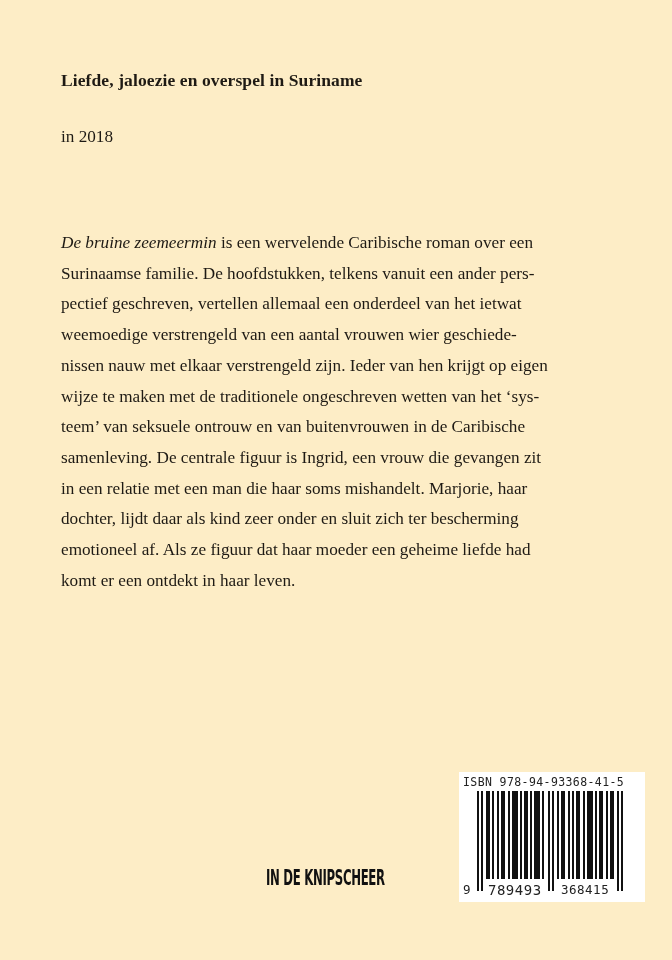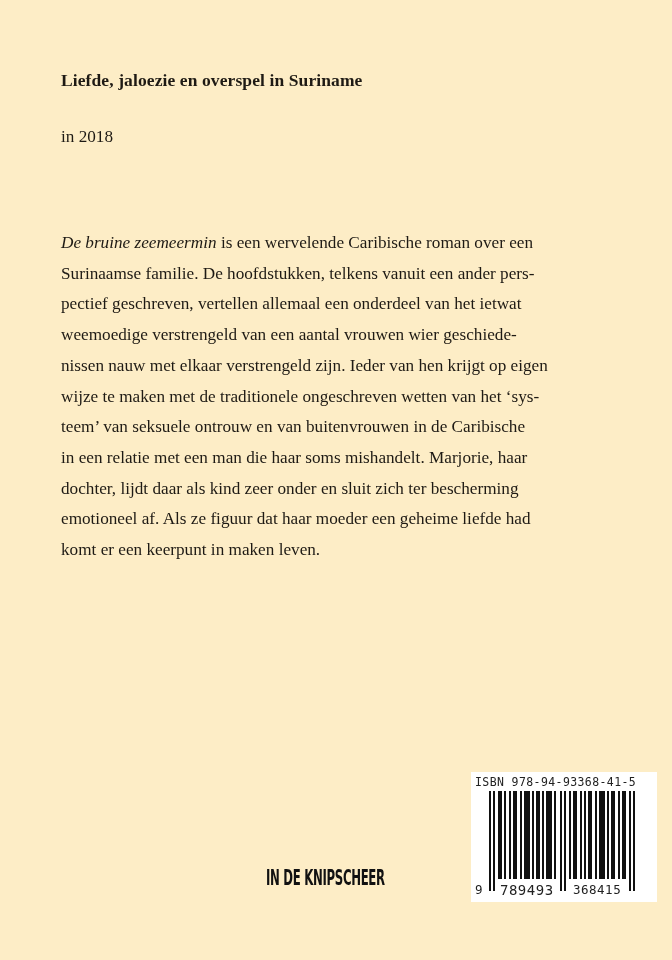--- a/index.html
+++ b/index.html
@@ -29,21 +29,20 @@
     position:absolute; left:266px; top:866px;
     font-family:"DejaVu Sans Condensed","DejaVu Sans", sans-serif;
     font-weight:bold; font-size:21px; letter-spacing:-0.5px;
     transform:scaleX(0.62); transform-origin:left center;
     color:#111;
     white-space:nowrap;
   }
   .barcode-box {
     position:absolute; left:459px; top:772px; width:186px; height:130px;
     background:#fff;
-    margin-left:12px;
   }
   .isbn-top {
     position:absolute; left:4px; top:3px;
     font-family:"DejaVu Sans Mono", monospace; font-size:11.5px;
     letter-spacing:0.4px; color:#222;
   }
   .bars { position:absolute; left:18px; top:19px; }
   .isbn-digits-left {
     position:absolute; left:4px; top:110px;
     font-family:"DejaVu Sans Mono", monospace; font-size:12.5px; color:#222;
@@ -69,24 +68,25 @@
   </div>
 
   <div class="body-text">
     <span class="line"><span class="title-italic">De bruine zeemeermin</span><span> is een wervelende Caribische roman over een</span></span>
     <span class="line">Surinaamse familie. De hoofdstukken, telkens vanuit een ander pers-</span>
     <span class="line">pectief geschreven, vertellen allemaal een onderdeel van het ietwat</span>
     <span class="line">weemoedige verstrengeld van een aantal vrouwen wier geschiede-</span>
     <span class="line">nissen nauw met elkaar verstrengeld zijn. Ieder van hen krijgt op eigen</span>
     <span class="line">wijze te maken met de traditionele ongeschreven wetten van het ‘sys-</span>
     <span class="line">teem’ van seksuele ontrouw en van buitenvrouwen in de Caribische</span>
+    <span class="line">samenleving. De centrale figuur is Ingrid, een vrouw die gevangen zit</span>
     <span class="line">in een relatie met een man die haar soms mishandelt. Marjorie, haar</span>
     <span class="line">dochter, lijdt daar als kind zeer onder en sluit zich ter bescherming</span>
     <span class="line">emotioneel af. Als ze figuur dat haar moeder een geheime liefde had</span>
-    <span class="line">komt er een keerpunt in maken leven.</span>
+    <span class="line">komt er een ontdekt in haar leven.</span>
   </div>
 
   <div class="logo">IN DE KNIPSCHEER</div>
 
   <div class="barcode-box">
     <div class="isbn-top">ISBN 978-94-93368-41-5</div>
     <svg class="bars" width="152" height="100" viewBox="0 0 152 100">
       <g fill="#111">
         <rect x="0" y="0" width="2" height="100"></rect>
         <rect x="4" y="0" width="2" height="100"></rect>

